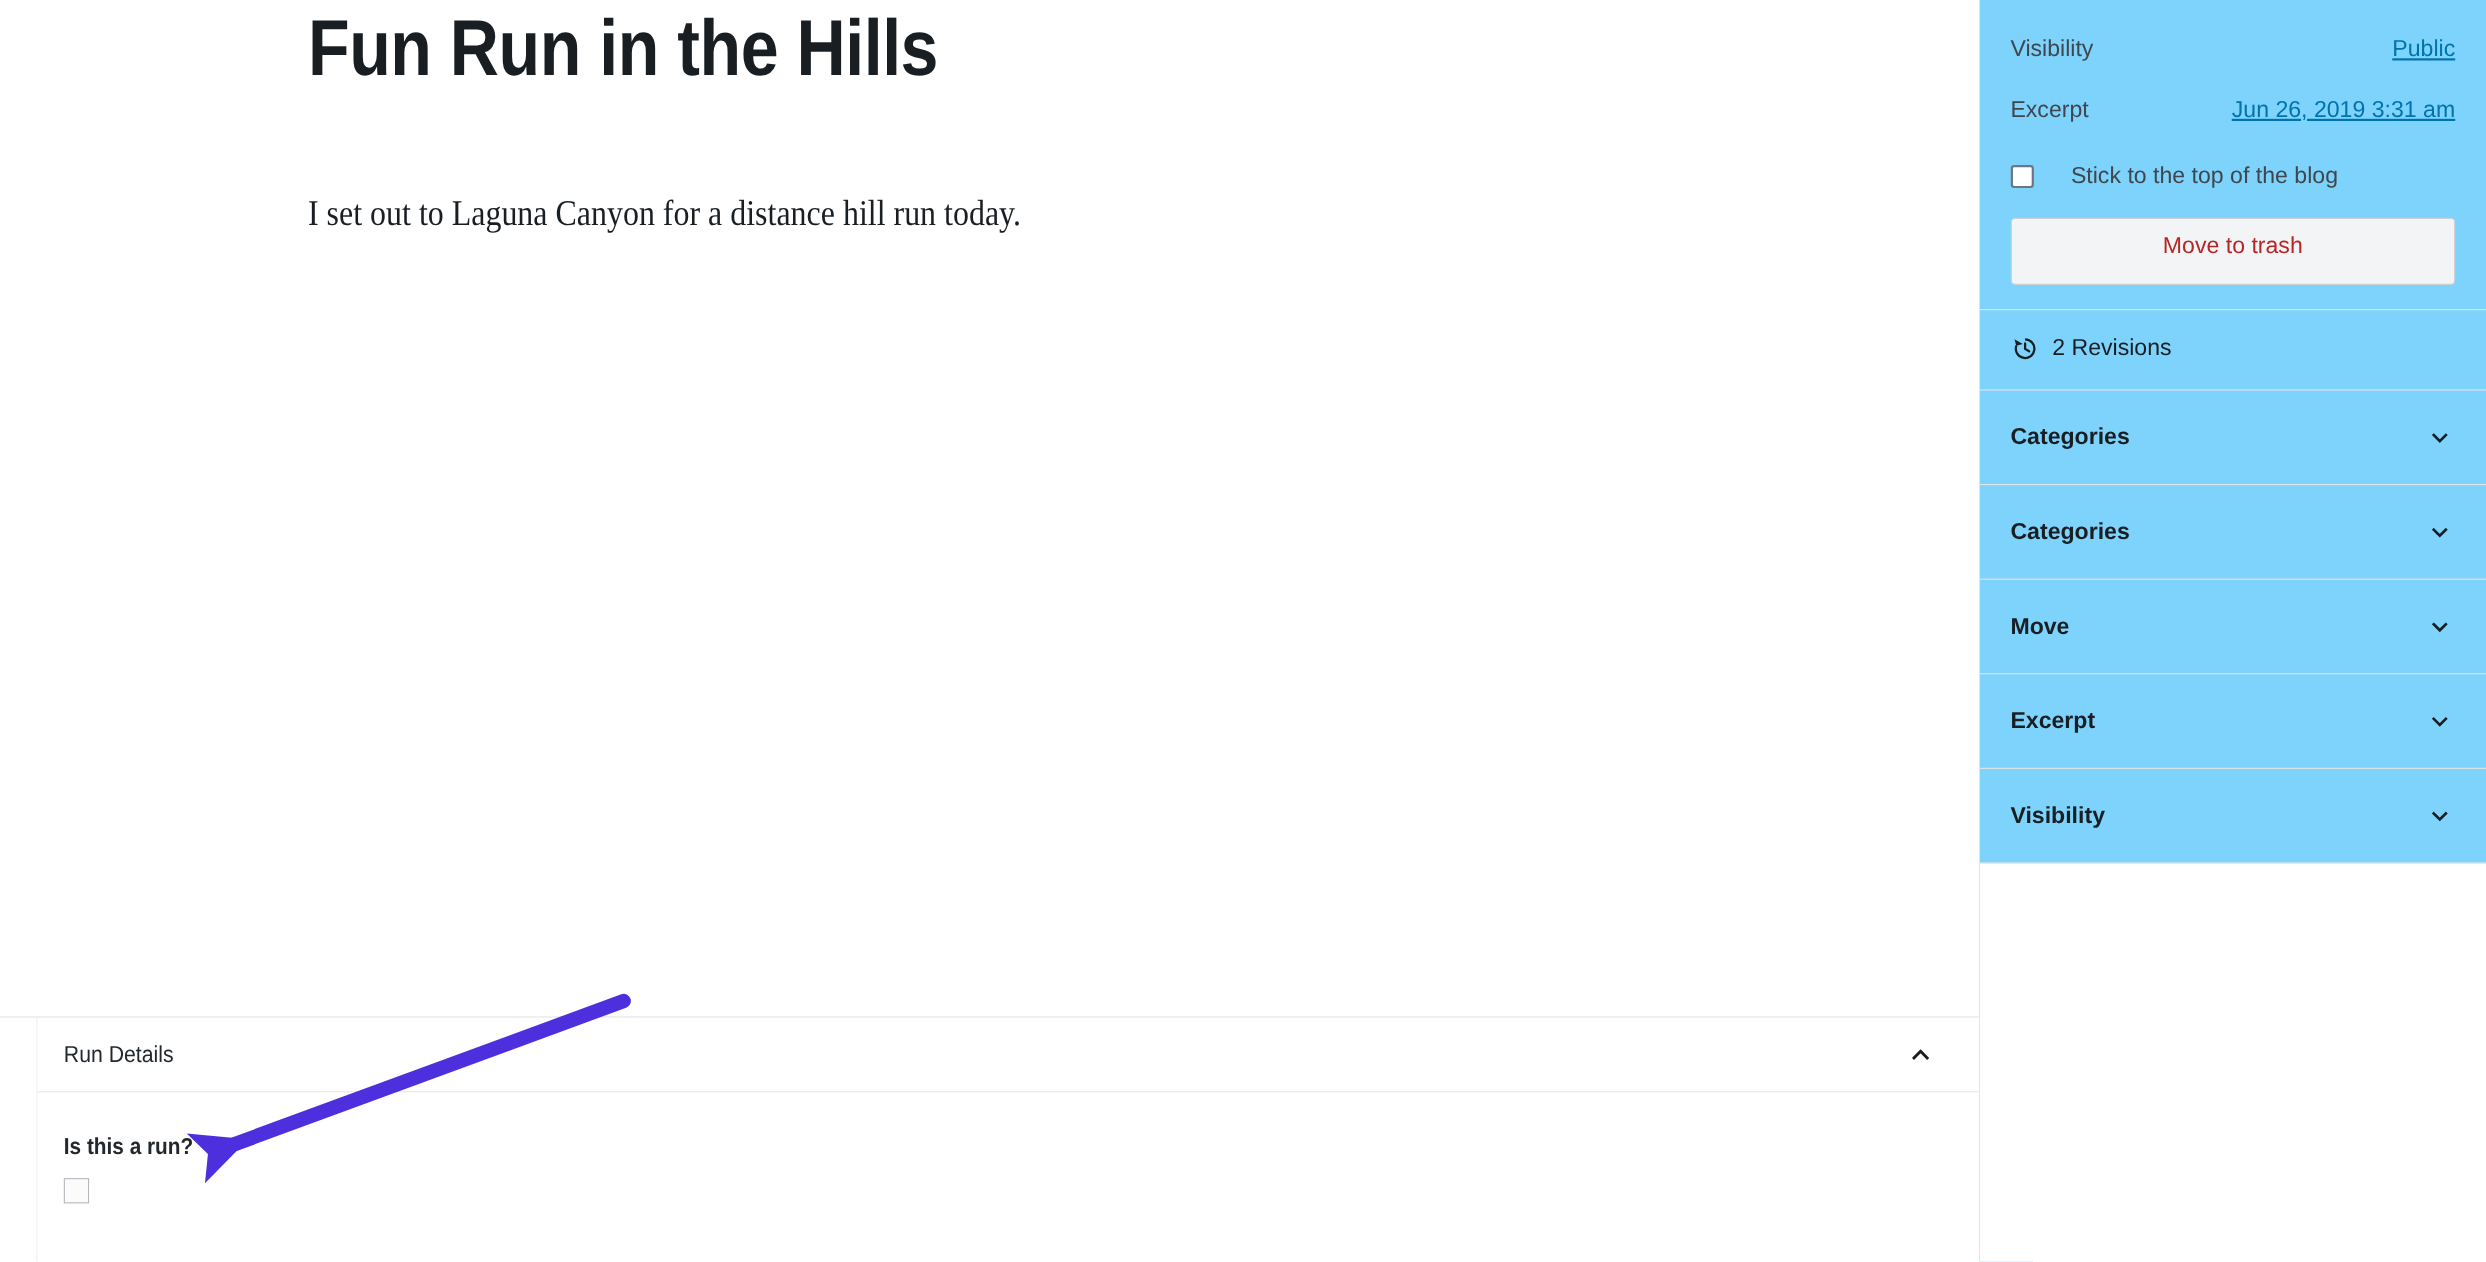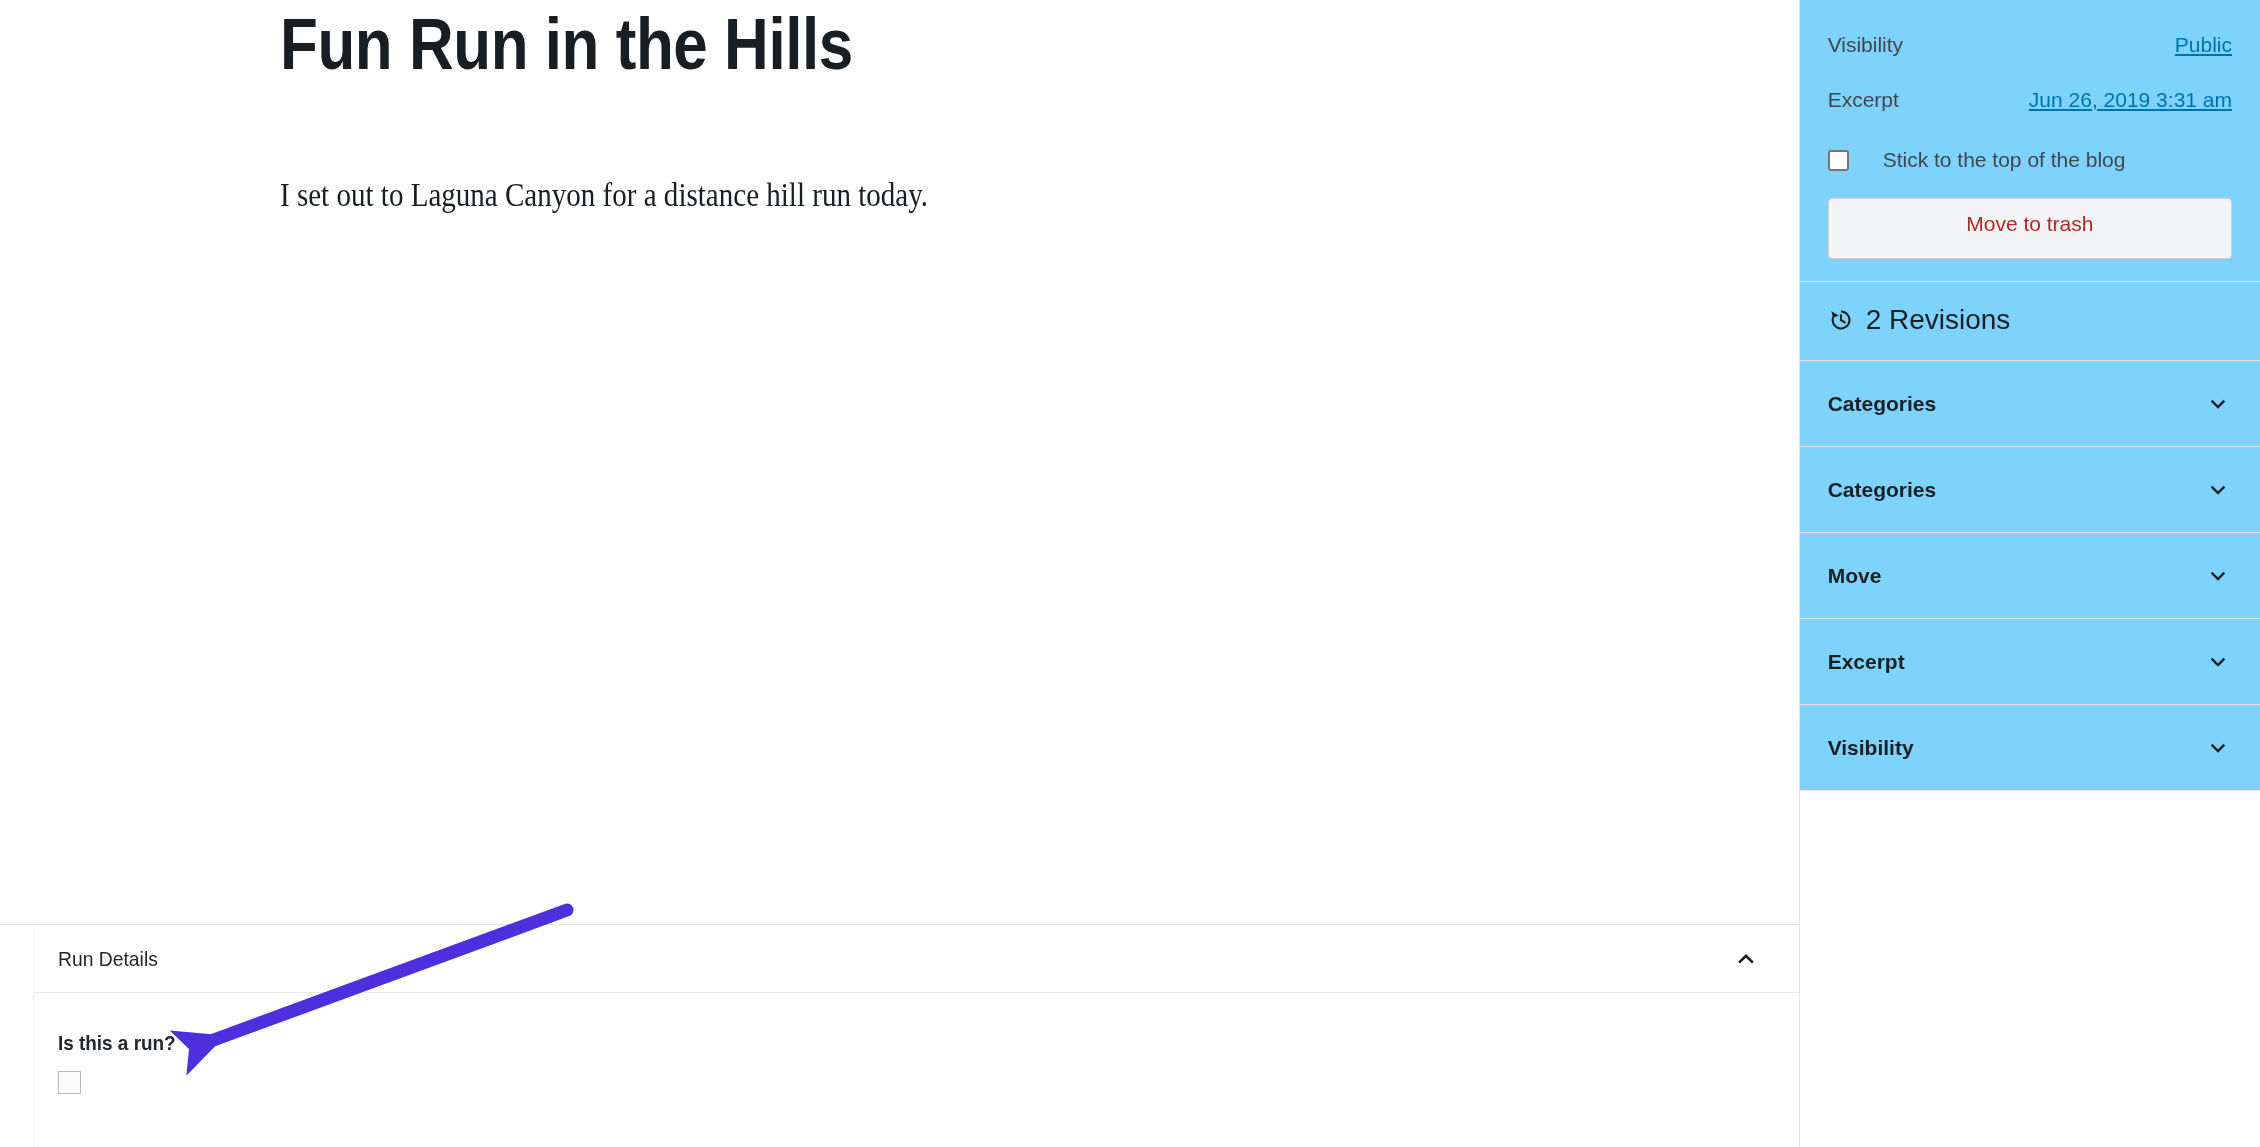--- a/index.html
+++ b/index.html
@@ -232,21 +232,21 @@
     border-bottom: 1px solid #e2e4e7;
     cursor: pointer;
   }
   .revisions-icon {
     width: 26px; height: 26px;
     flex: 0 0 auto;
     margin-right: 12px;
   }
   .revisions-icon svg { display: block; width: 26px; height: 26px; }
   .revisions-label {
-    font-size: 28px;
+    font-size: 21px;
     color: #191e23;
   }
 
   .panel-row {
     height: 86px;
     box-sizing: border-box;
     display: flex;
     align-items: center;
     justify-content: space-between;
     padding: 0 30px 0 28px;

